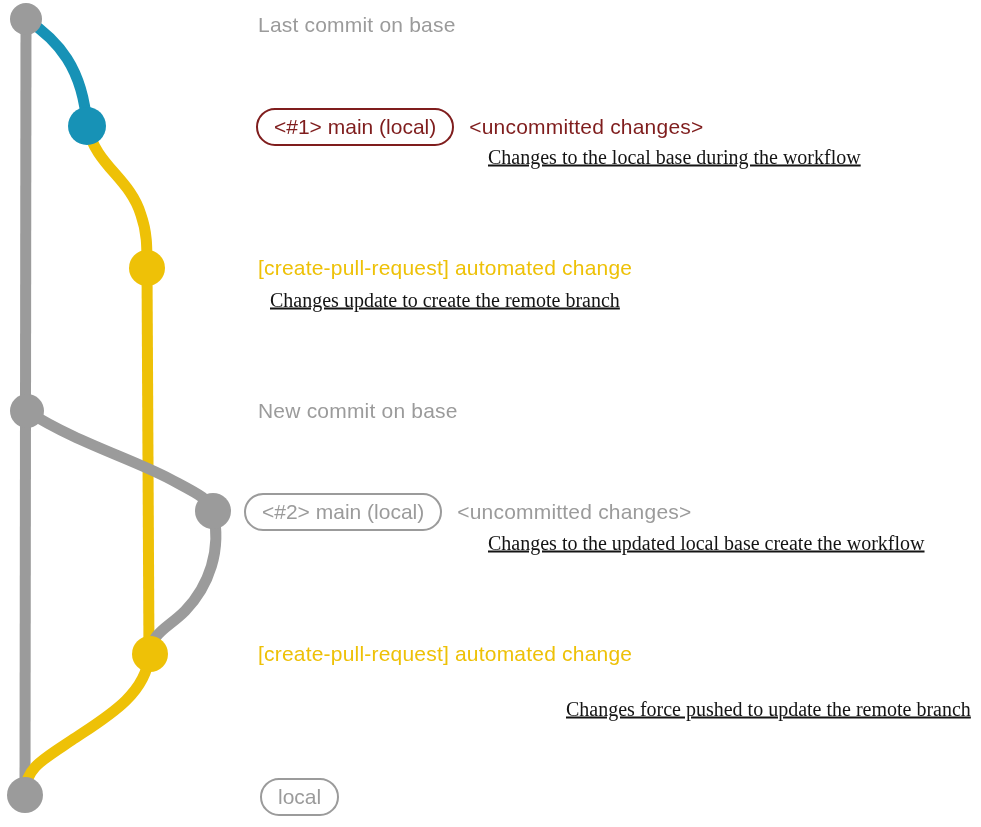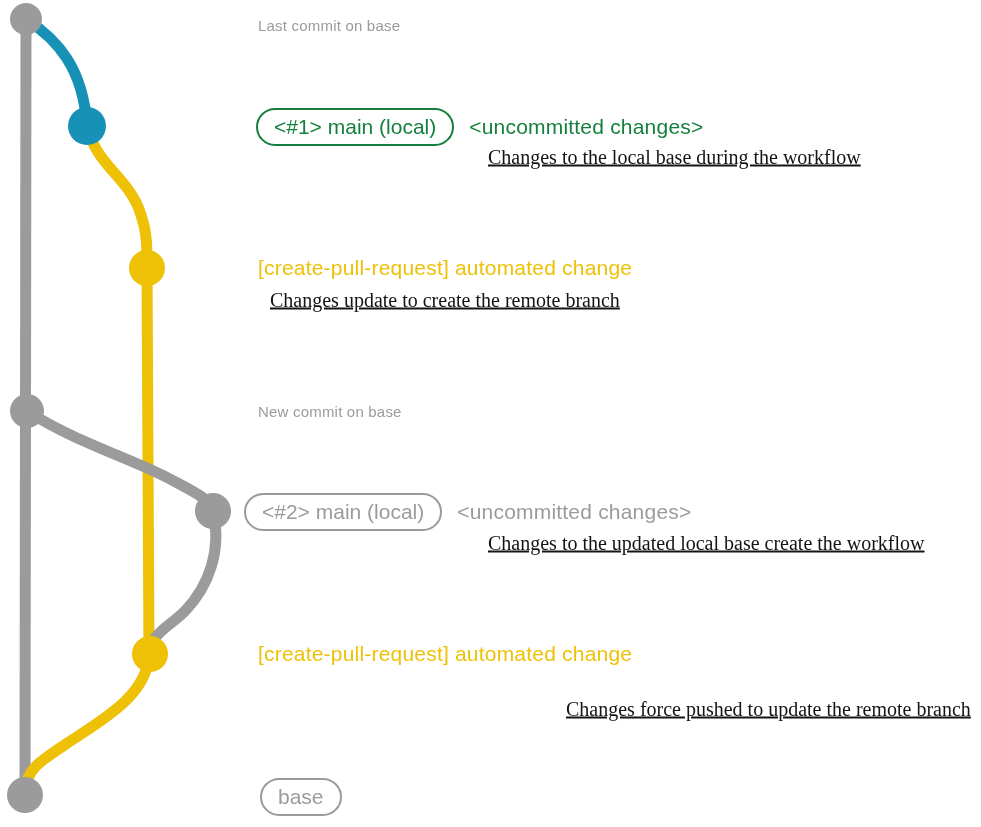--- a/index.html
+++ b/index.html
@@ -23,21 +23,21 @@
   }
   .row {
     position: absolute;
     display: flex;
     align-items: center;
     gap: 15px;
     transform: translateY(-50%);
     white-space: nowrap;
   }
   .caption {
-    font-size: 15px;
+    font-size: 21px;
     color: #9b9b9b;
     letter-spacing: 0.2px;
   }
   .badge {
     display: inline-block;
     border: 2px solid currentColor;
     border-radius: 19px;
     padding: 5px 16px;
     font-size: 21px;
     line-height: 1.15;
@@ -49,21 +49,21 @@
   .desc {
     position: absolute;
     transform: translateY(-50%);
     font-family: "Liberation Serif", serif;
     font-size: 20px;
     color: #141414;
     white-space: nowrap;
     text-decoration: underline;
   }
   .c-gray   { color: #9b9b9b; }
-  .c-blue   { color: #15803d; text-align: center; }
+  .c-blue   { color: #7f1d1d; text-align: center; }
   .c-yellow { color: #eec107; }
 </style>
 </head>
 <body>
 
 <div class="canvas">
 
   <svg class="graph-svg" width="250" height="827" viewBox="0 0 250 827">
 
     <path d="M26,19 L25,795" fill="none" stroke-width="11" stroke="#9b9b9b"></path>
@@ -110,16 +110,16 @@
     <span class="msg c-gray">&lt;uncommitted changes&gt;</span>
   </div>
   <div class="desc" style="left:488px; top:543px">Changes to the updated local base create the workflow</div>
 
   <div class="row" style="left:258px; top:654px">
     <span class="msg c-yellow">[create-pull-request] automated change</span>
   </div>
   <div class="desc" style="left:566px; top:709px">Changes force pushed to update the remote branch</div>
 
   <div class="row" style="left:260px; top:797px">
-    <span class="badge c-gray">base</span>
+    <span class="badge c-gray">local</span>
   </div>
 
 </div>
 
 </body></html>

